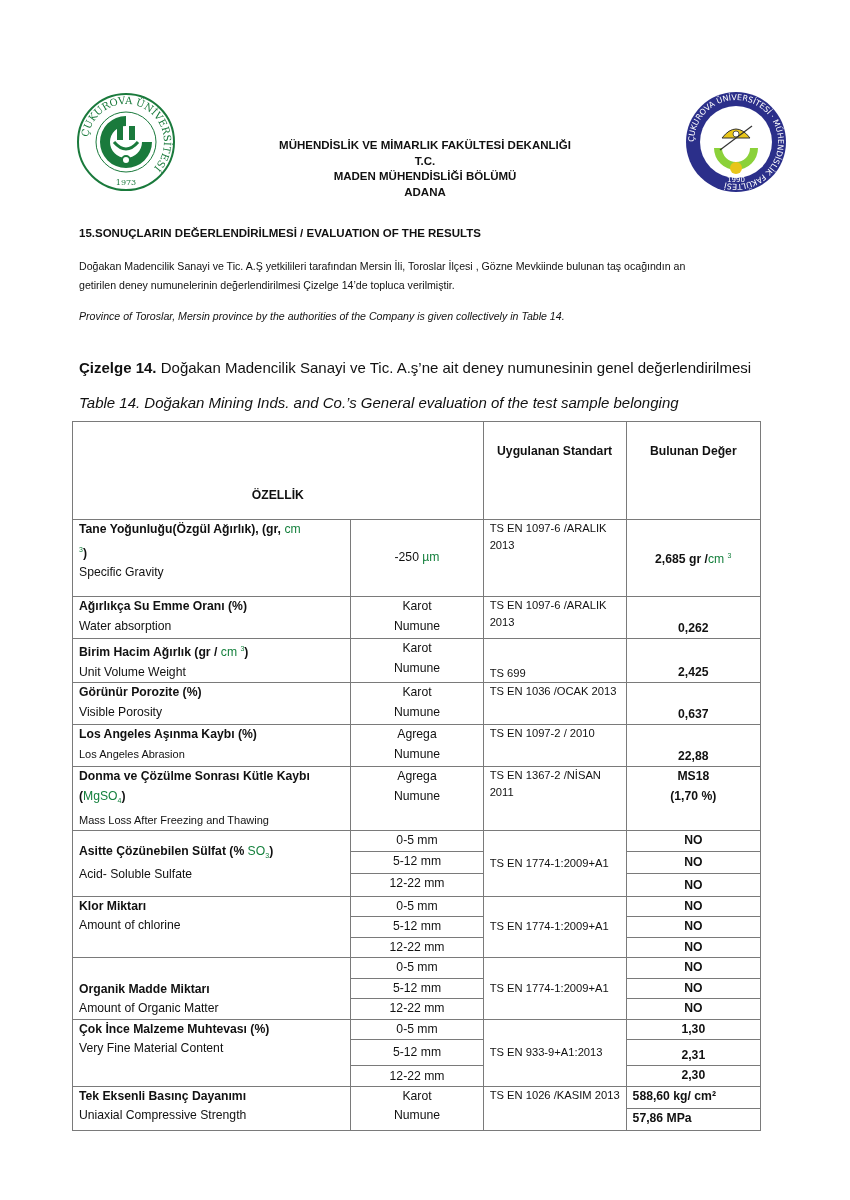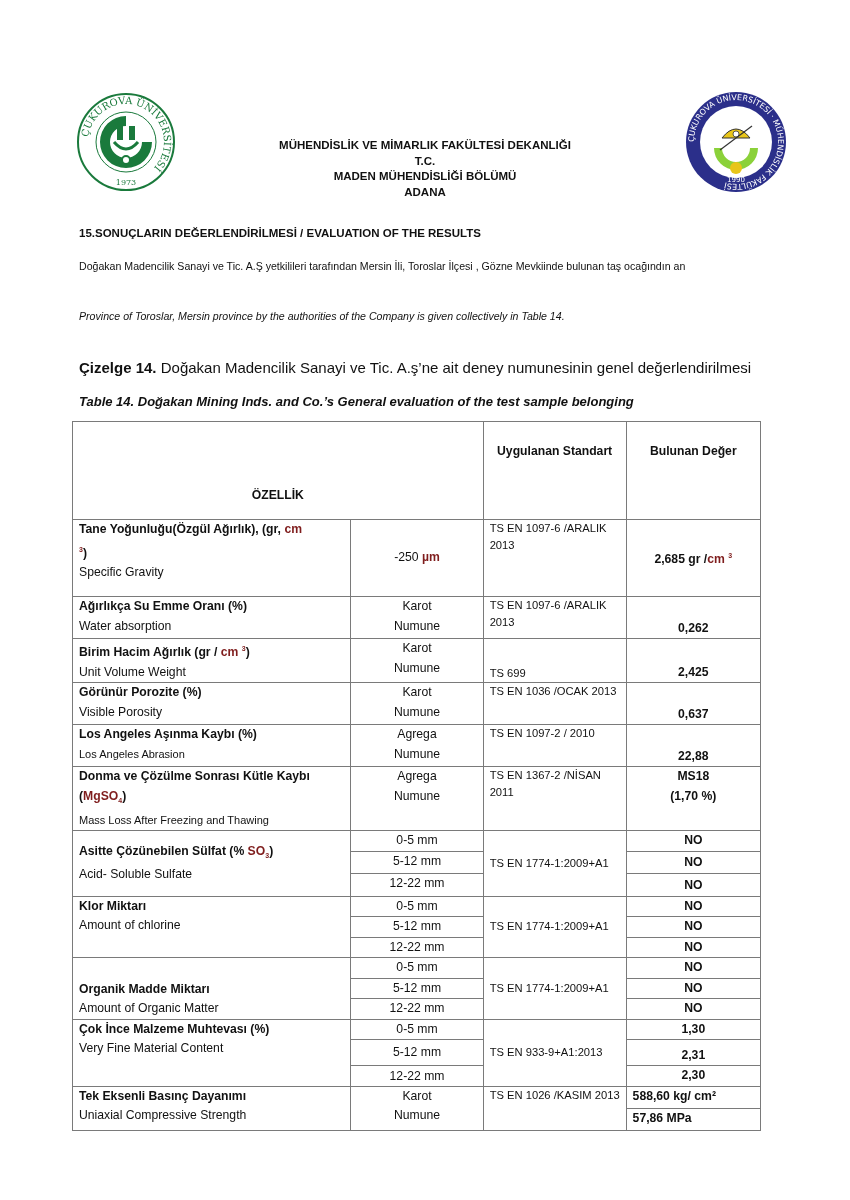--- a/index.html
+++ b/index.html
@@ -4,34 +4,34 @@
 <style>
   html, body { margin: 0; padding: 0; background: #ffffff; }
   body { width: 850px; height: 1200px; position: relative; overflow: hidden; font-family: "Liberation Sans", sans-serif; color: #111; }
   .logo { position: absolute; }
   .hdr { position: absolute; left: 0; width: 850px; top: 138px; text-align: center; font-weight: bold; font-size: 11.5px; line-height: 15.5px; }
   .sec-title { position: absolute; left: 79px; top: 227px; font-weight: bold; font-size: 11.5px; }
   .para { position: absolute; left: 79px; width: 690px; font-size: 10.6px; line-height: 19px; }
   .para.it { font-style: italic; }
   .caption { position: absolute; left: 79px; top: 359px; font-size: 15px; }
   .caption b { font-weight: bold; }
-  .caption-en { position: absolute; left: 79px; top: 394px; font-size: 13px; font-style: italic; font-weight: bold; }
+  .caption-en { position: absolute; left: 79px; top: 394px; font-size: 15px; font-style: italic; }
   table.res { position: absolute; left: 72px; top: 421px; border-collapse: collapse; width: 689px; table-layout: fixed; font-size: 12.2px; }
   table.res td { border: 1px solid #7a7a7a; padding: 0 6px; vertical-align: top; line-height: 19.5px; }
   .c1 { width: 259px; } .c2 { width: 123px; } .c3 { width: 133px; } .c4 { width: 125px; }
   .hdr-row td { height: 77px; }
   .hdr-ozellik { vertical-align: bottom !important; text-align: center; font-weight: bold; padding-bottom: 14px !important; }
   .hdr-std, .hdr-val { font-weight: bold; vertical-align: top; padding-top: 20px !important; text-align: center; }
   .prop-tr { font-weight: bold; }
   .small-en { font-size: 11px; margin-top: 46px; }
   .sample { text-align: center; }
   .std { font-size: 11.2px; line-height: 17px !important; }
   .val { text-align: center; font-weight: bold; vertical-align: bottom !important; }
   .val-mid { vertical-align: middle !important; }
-  .gray { color: #7f1d1d; font-weight: bold; }
+  .gray { color: #15803d; font-weight: normal; }
   sup { font-size: 7px; }
   sub { font-size: 7px; }
   .sieve { text-align: center; line-height: 19px !important; }
   .left-val { text-align: left; }
 </style>
 </head>
 <body>
 
 <div class="logo" style="left:76px; top:92px; width:100px; height:100px;">
   <svg width="100" height="100" viewBox="0 0 100 100">
@@ -75,20 +75,21 @@
 </div>
 
 <div class="sec-title">15.SONUÇLARIN DEĞERLENDİRİLMESİ / EVALUATION OF THE RESULTS</div>
 
 <div class="para" style="top:257px;">
   <div>Doğakan Madencilik Sanayi ve Tic. A.Ş yetkilileri tarafından Mersin İli, Toroslar İlçesi , Gözne Mevkiinde bulunan taş ocağındın an</div>
 </div>
 
 <div class="para" style="top:257px; background:#fff;">
   <div>Doğakan Madencilik Sanayi ve Tic. A.Ş yetkilileri tarafından Mersin İli, Toroslar İlçesi , Gözne Mevkiinde bulunan taş ocağındın an</div>
+  <div>getirilen deney numunelerinin değerlendirilmesi Çizelge 14’de topluca verilmiştir.</div>
 </div>
 
 <div class="para it" style="top:307px;">
   <div>Province of Toroslar, Mersin province by the authorities of the Company is given collectively in Table 14.</div>
 </div>
 
 <div class="caption">
   <b>Çizelge 14.</b><span> Doğakan Madencilik Sanayi ve Tic. A.ş’ne ait deney numunesinin genel değerlendirilmesi</span>
 </div>
 <div class="caption-en">Table 14. Doğakan Mining Inds. and Co.’s  General evaluation of the test sample belonging</div>

